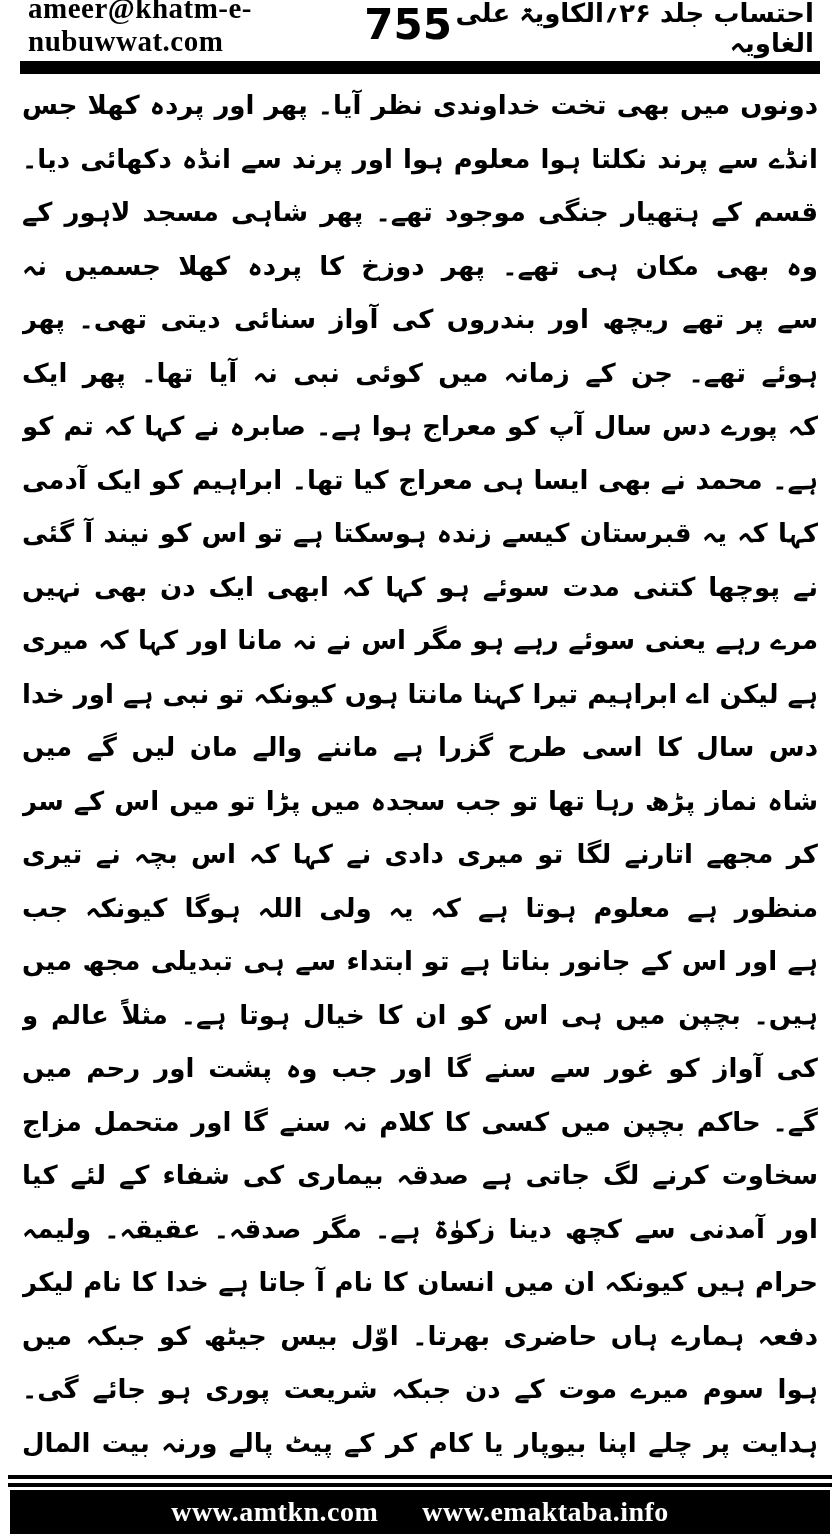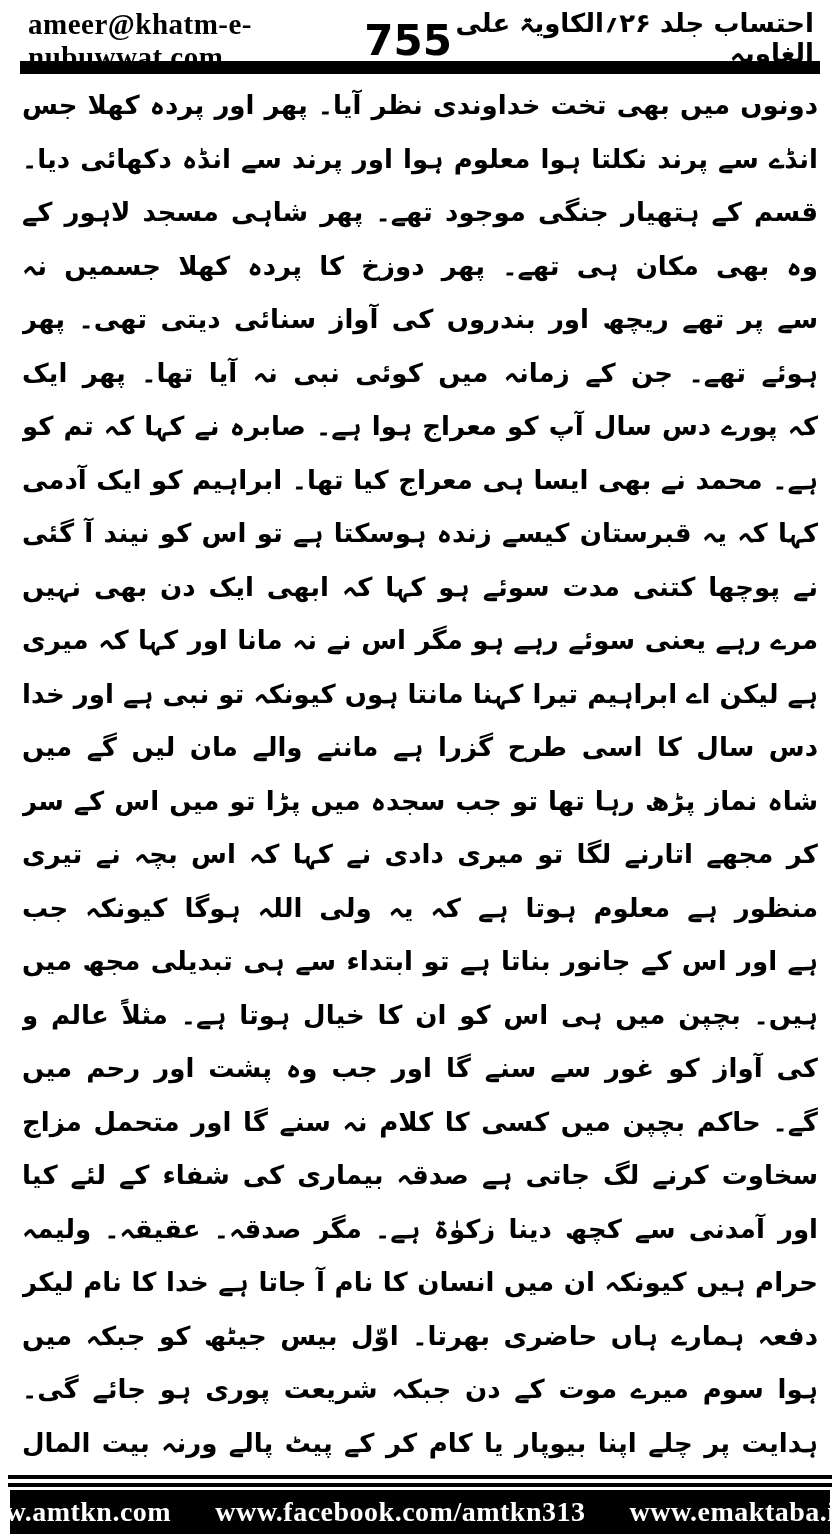--- a/index.html
+++ b/index.html
@@ -11,21 +11,21 @@
     overflow: hidden;
   }
   .page {
     position: relative;
     width: 840px; height: 1540px;
     background: #ffffff;
   }
   
   .header {
     display: flex;
-    align-items: flex-start;
+    align-items: flex-end;
     justify-content: space-between;
     padding: 8px 26px 0 28px;
     height: 58px;
   }
   .header-left {
     display: flex;
     align-items: center;
     gap: 22px;
   }
   .email {
@@ -135,17 +135,16 @@
     <div class="body-line">حرام ہیں کیونکہ ان میں انسان کا نام آ جاتا ہے خدا کا نام لیکر نذر نیاز ہو تو جائز ہے، سال میں تین</div>
     <div class="body-line">دفعہ ہمارے ہاں حاضری بھرتا۔ اوّل بیس جیٹھ کو جبکہ میں پیدا ہوا دوم یکم؍جنوری کو جبکہ مجھے معراج</div>
     <div class="body-line">ہوا سوم میرے موت کے دن جبکہ شریعت پوری ہو جائے گی۔ میرے بعد خلیفہ وہ ہوگا جو میری</div>
     <div class="body-line">ہدایت پر چلے اپنا بیوپار یا کام کر کے پیٹ پالے ورنہ بیت المال سے اسکو کچھ تعلق نہ ہوگا اور نہ ہی</div>
   </div>
 
   <div class="footer-rule"></div>
 
   <div class="footer-bar">
     <span class="footer-link">www.amtkn.com</span>
-    <span class="footer-link">www.facebook.com/amtkn313</span>
     <span class="footer-link">www.emaktaba.info</span>
   </div>
 
 </div>
 
 </body></html>

